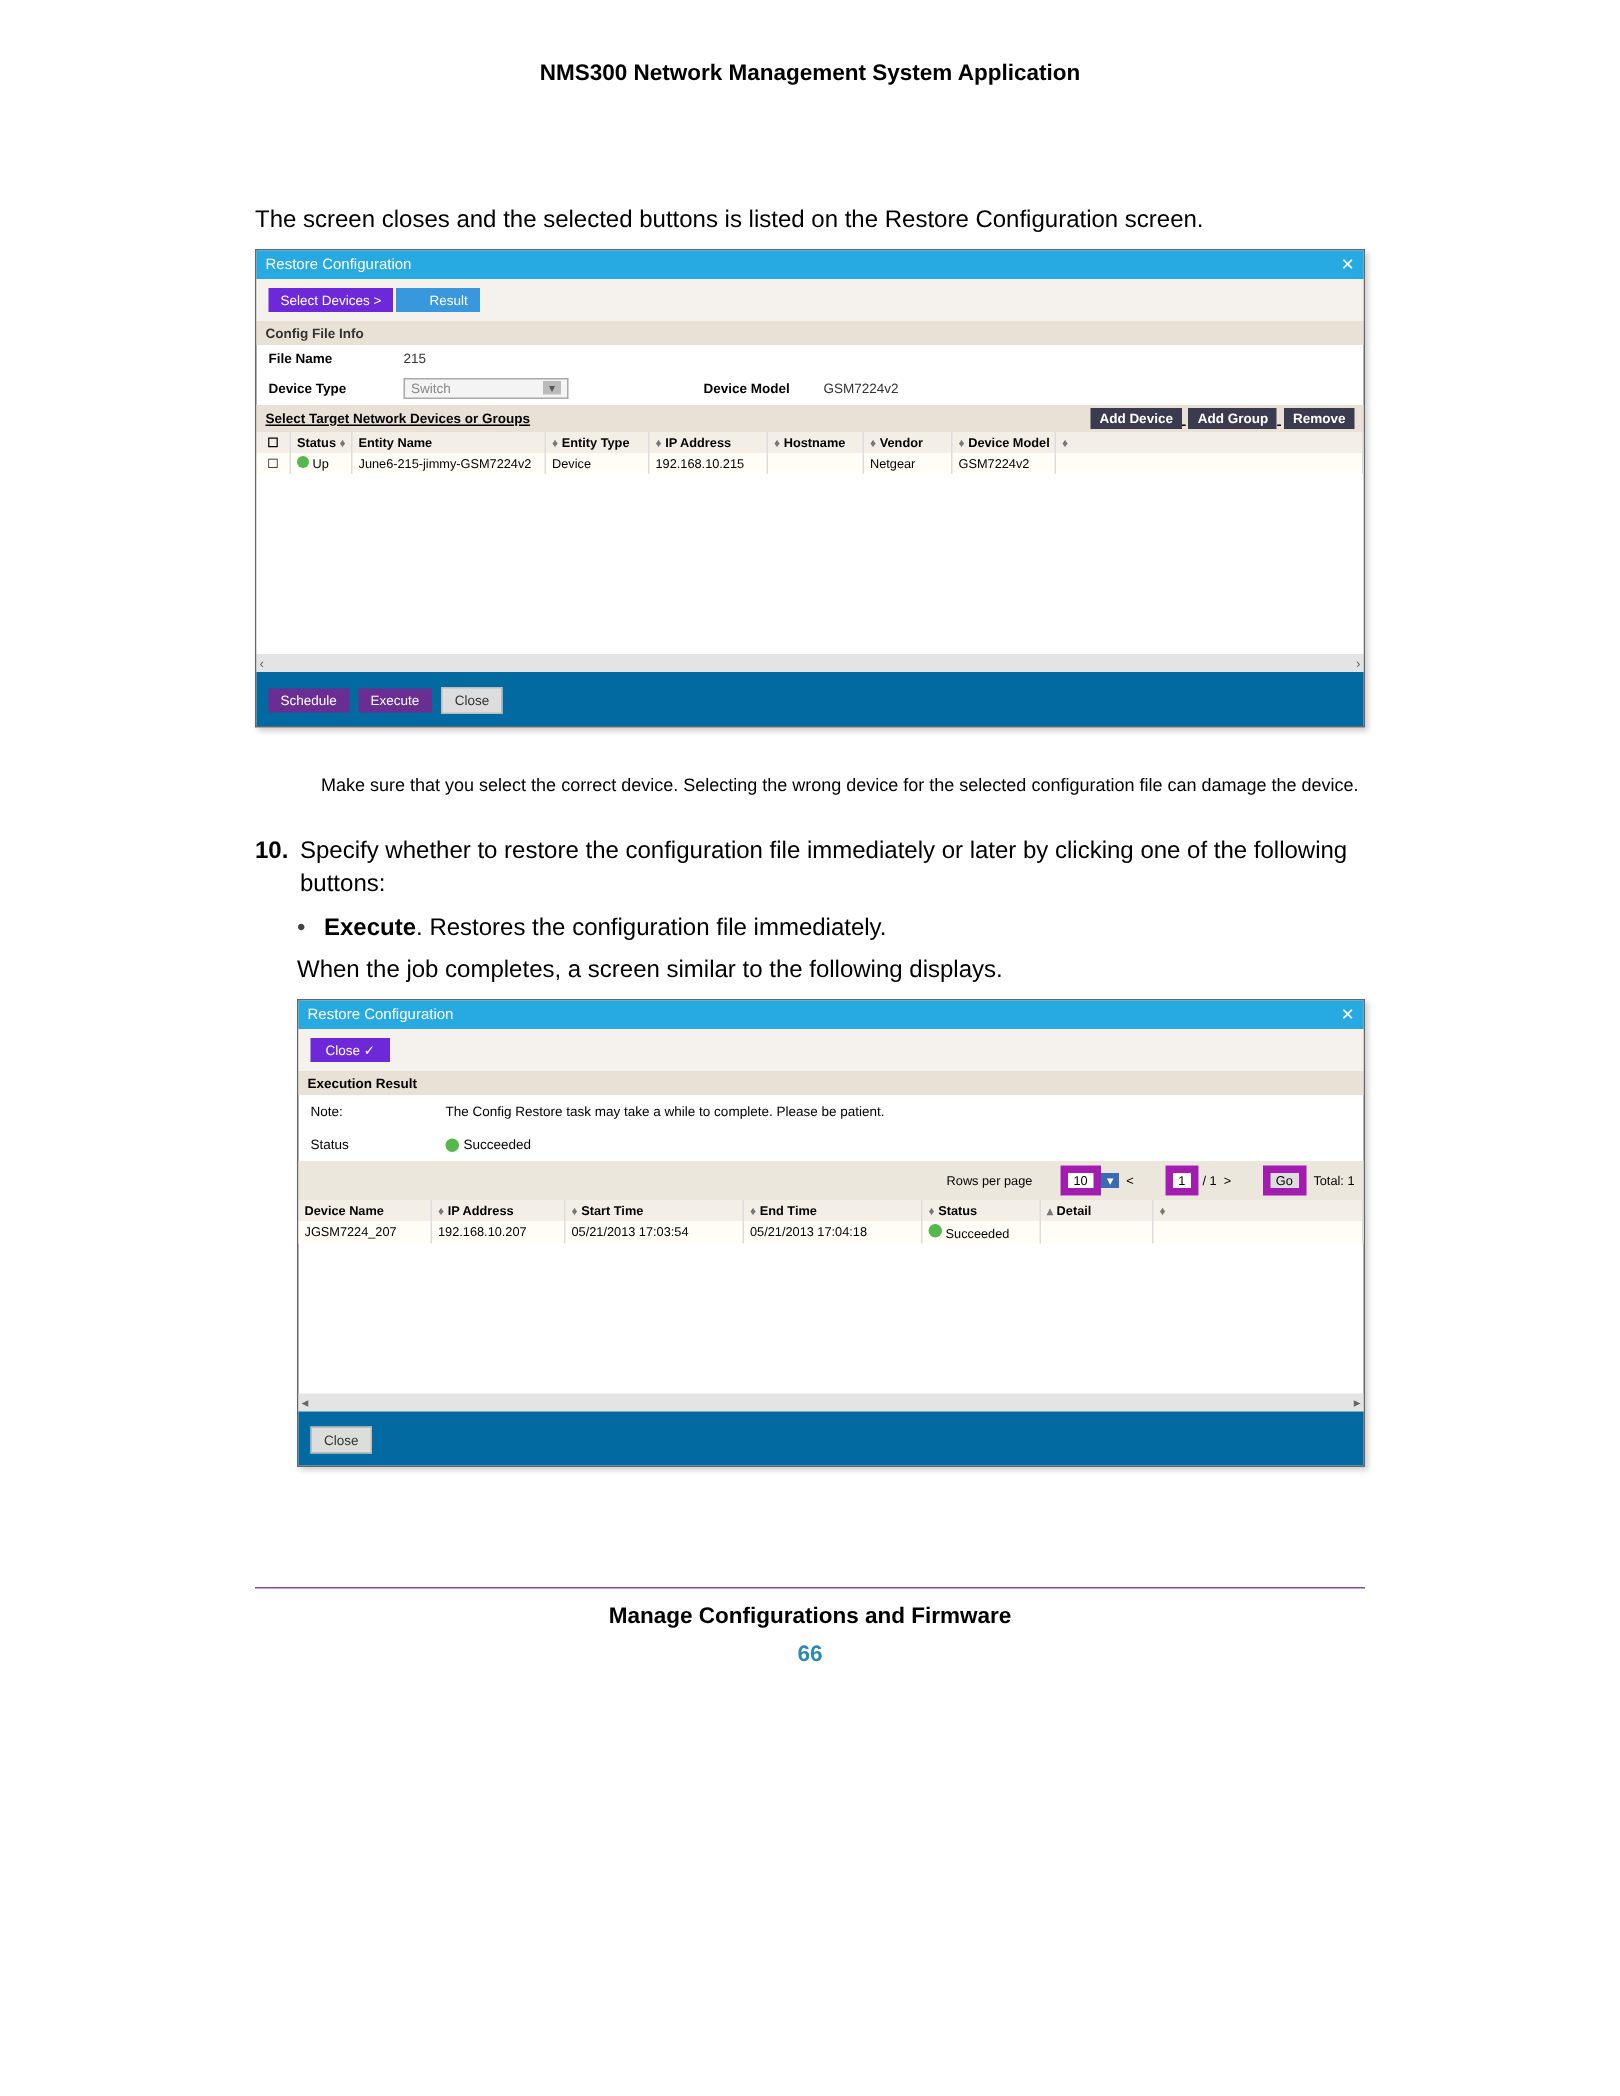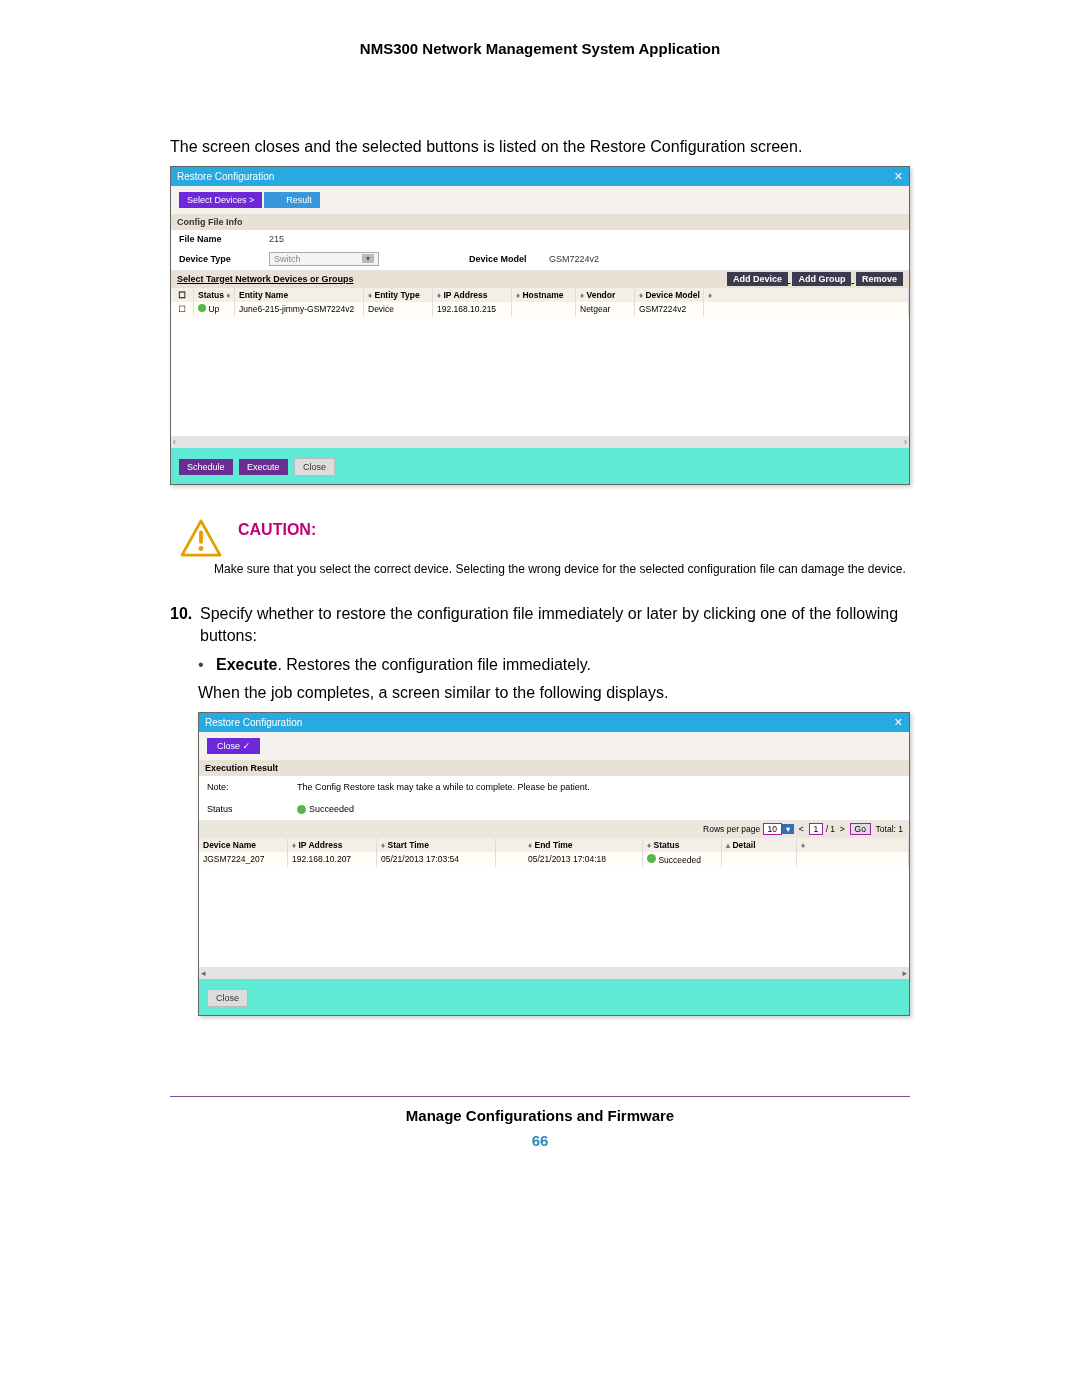--- a/index.html
+++ b/index.html
@@ -141,21 +141,21 @@
     background: #e4e4e4;
     height: 12px;
     display: flex;
     justify-content: space-between;
     align-items:center;
     padding: 0 2px;
     color:#666;
     font-size:9px;
   }
   .dlg-foot {
-    background: #5eead4;
+    background: #0369a1;
     padding: 10px 0 8px 8px;
   }
   .fbtn {
     display: inline-block;
     padding: 3px 8px;
     font-size: 9px;
     margin-right: 4px;
     color:#fff;
   }
   .fbtn.pri { background: #6a2d91; }
@@ -228,37 +228,38 @@
     border-radius:50%; display:inline-block;
   }
   .pager {
     background:#ece7dd;
     padding:3px 6px;
     text-align:right;
     font-size:8.5px;
   }
   .pager .inp {
     display:inline-block;
-    border:1px solid #a21caf;
+    border:5px solid #a21caf;
     background:#fff;
     padding:0 4px;
+    margin-left:16px;
   }
   .pager .ddp {
     display:inline-block;
     background:#3b6bb5;
     color:#fff;
     width:12px;
     text-align:center;
   }
   .thead2 { display:flex; background:#f3eee6; font-size:8.5px; font-weight:bold; }
   .trow2 { display:flex; background:#fffdf6; font-size:8.5px; }
   .c-dn { width:80px; }
   .c-ip { width:80px; }
   .c-st { width:110px; }
-  .c-et { width:110px;margin-left:28px; }
+  .c-et { width:110px; }
   .c-ss { width:70px; }
   .c-dt { width:66px; }
   .tblspace2 { height:100px; }
   .footer-rule {
     border:none;
     border-top:1px solid #8a4b9d;
     margin: 20px 170px 10px 170px;
   }
   .doc-footer {
     text-align:center;
@@ -340,28 +341,20 @@
       <span>‹</span>
       <span>›</span>
     </div>
     <div class="dlg-foot">
       <span class="fbtn pri">Schedule</span>
       <span class="fbtn pri">Execute</span>
       <span class="fbtn sec">Close</span>
     </div>
   </div>
 
-  <div class="caution-row">
-    <svg class="caution-icon-svg" viewBox="0 0 44 40">
-      <polygon points="22,2 42,38 2,38" fill="none" stroke="#e1a000" stroke-width="3" stroke-linejoin="round"></polygon>
-      <rect x="20" y="12" width="4" height="14" rx="2" fill="#e1a000"></rect>
-      <circle cx="22" cy="31" r="2.6" fill="#e1a000"></circle>
-    </svg>
-    <div class="caution-title">CAUTION:</div>
-  </div>
   <div class="caution-body">Make sure that you select the correct device. Selecting the wrong device for the selected configuration file can damage the device.</div>
 
   <div class="step">
     <div class="num">10.</div>
     <div class="txt">Specify whether to restore the configuration file immediately or later by clicking one of the following buttons:</div>
   </div>
   <div class="bullet-row">
     <span class="bullet-dot">•</span>
     <span><b>Execute</b><span>. Restores the configuration file immediately.</span></span>
   </div>

